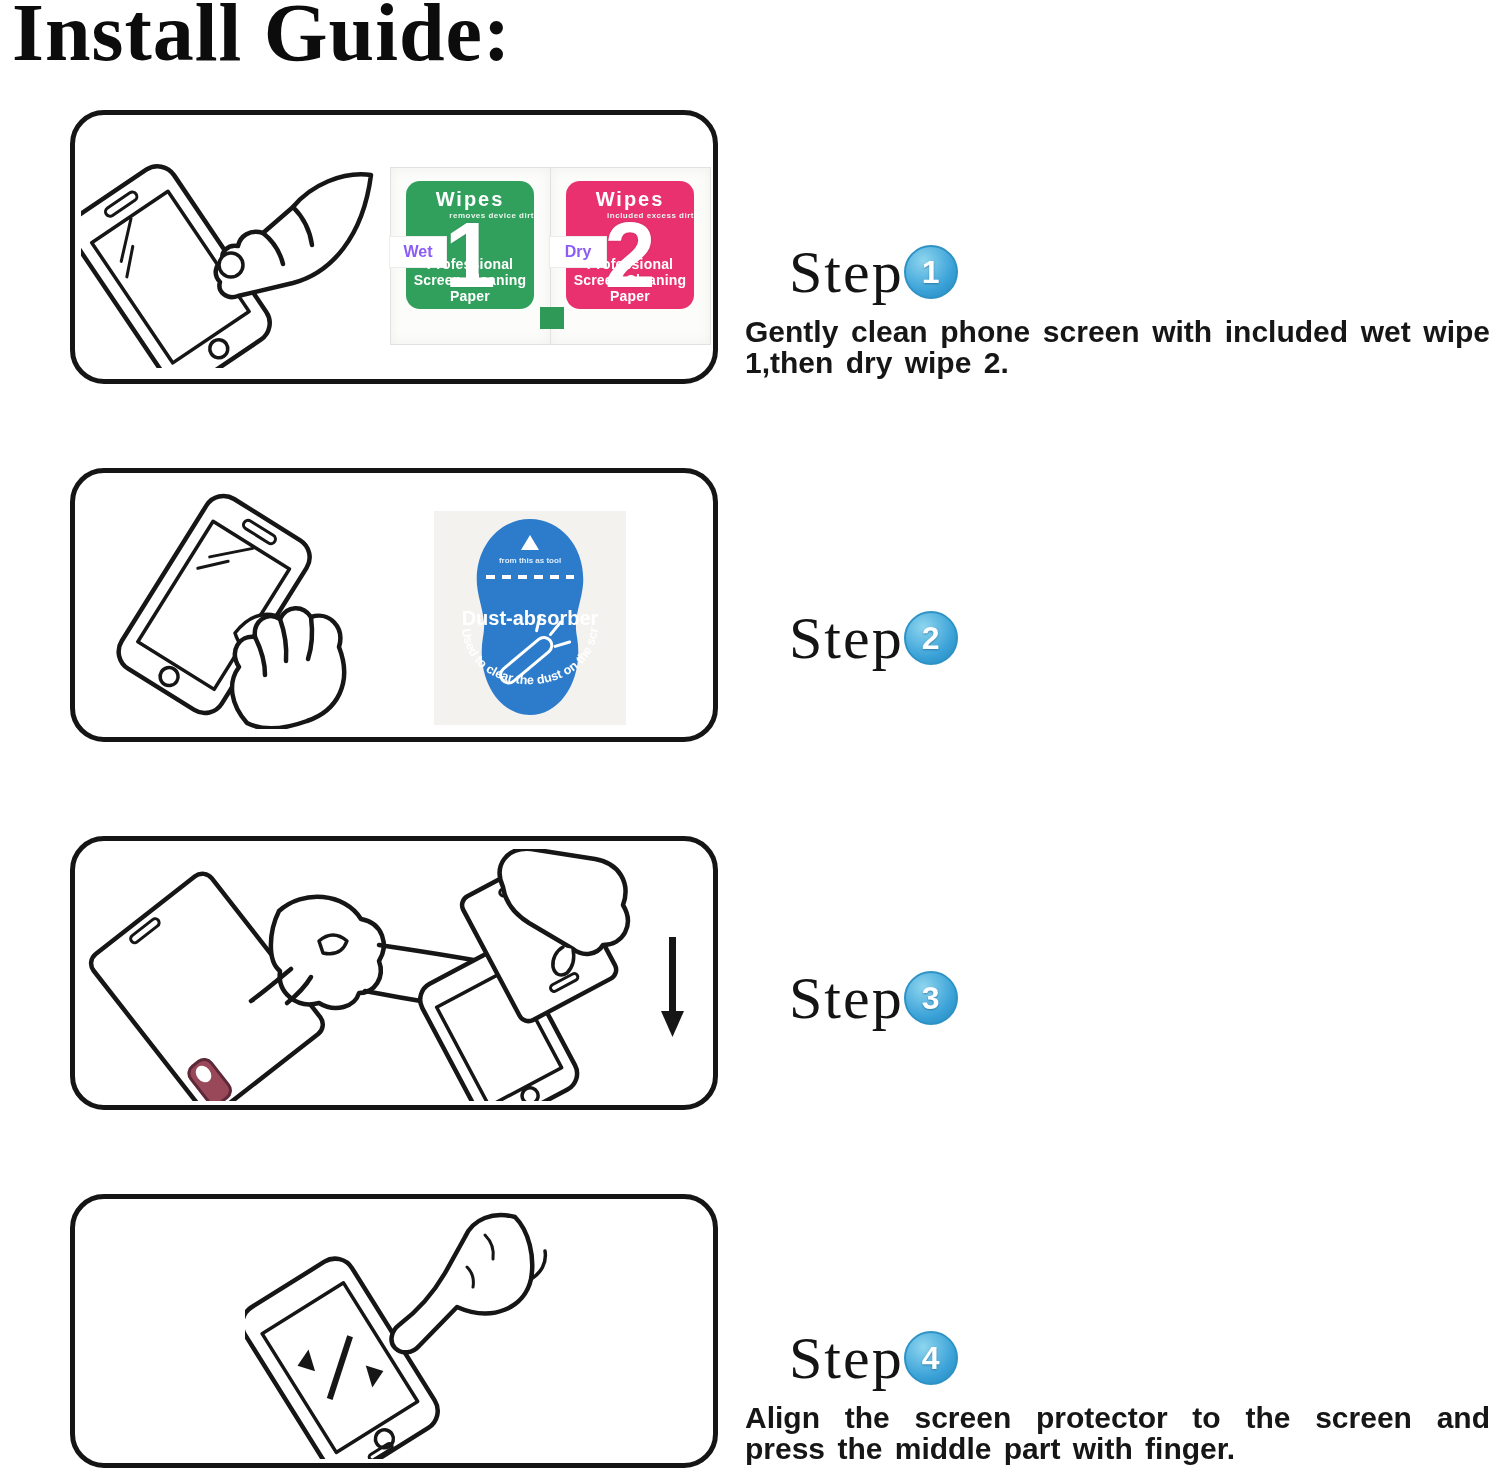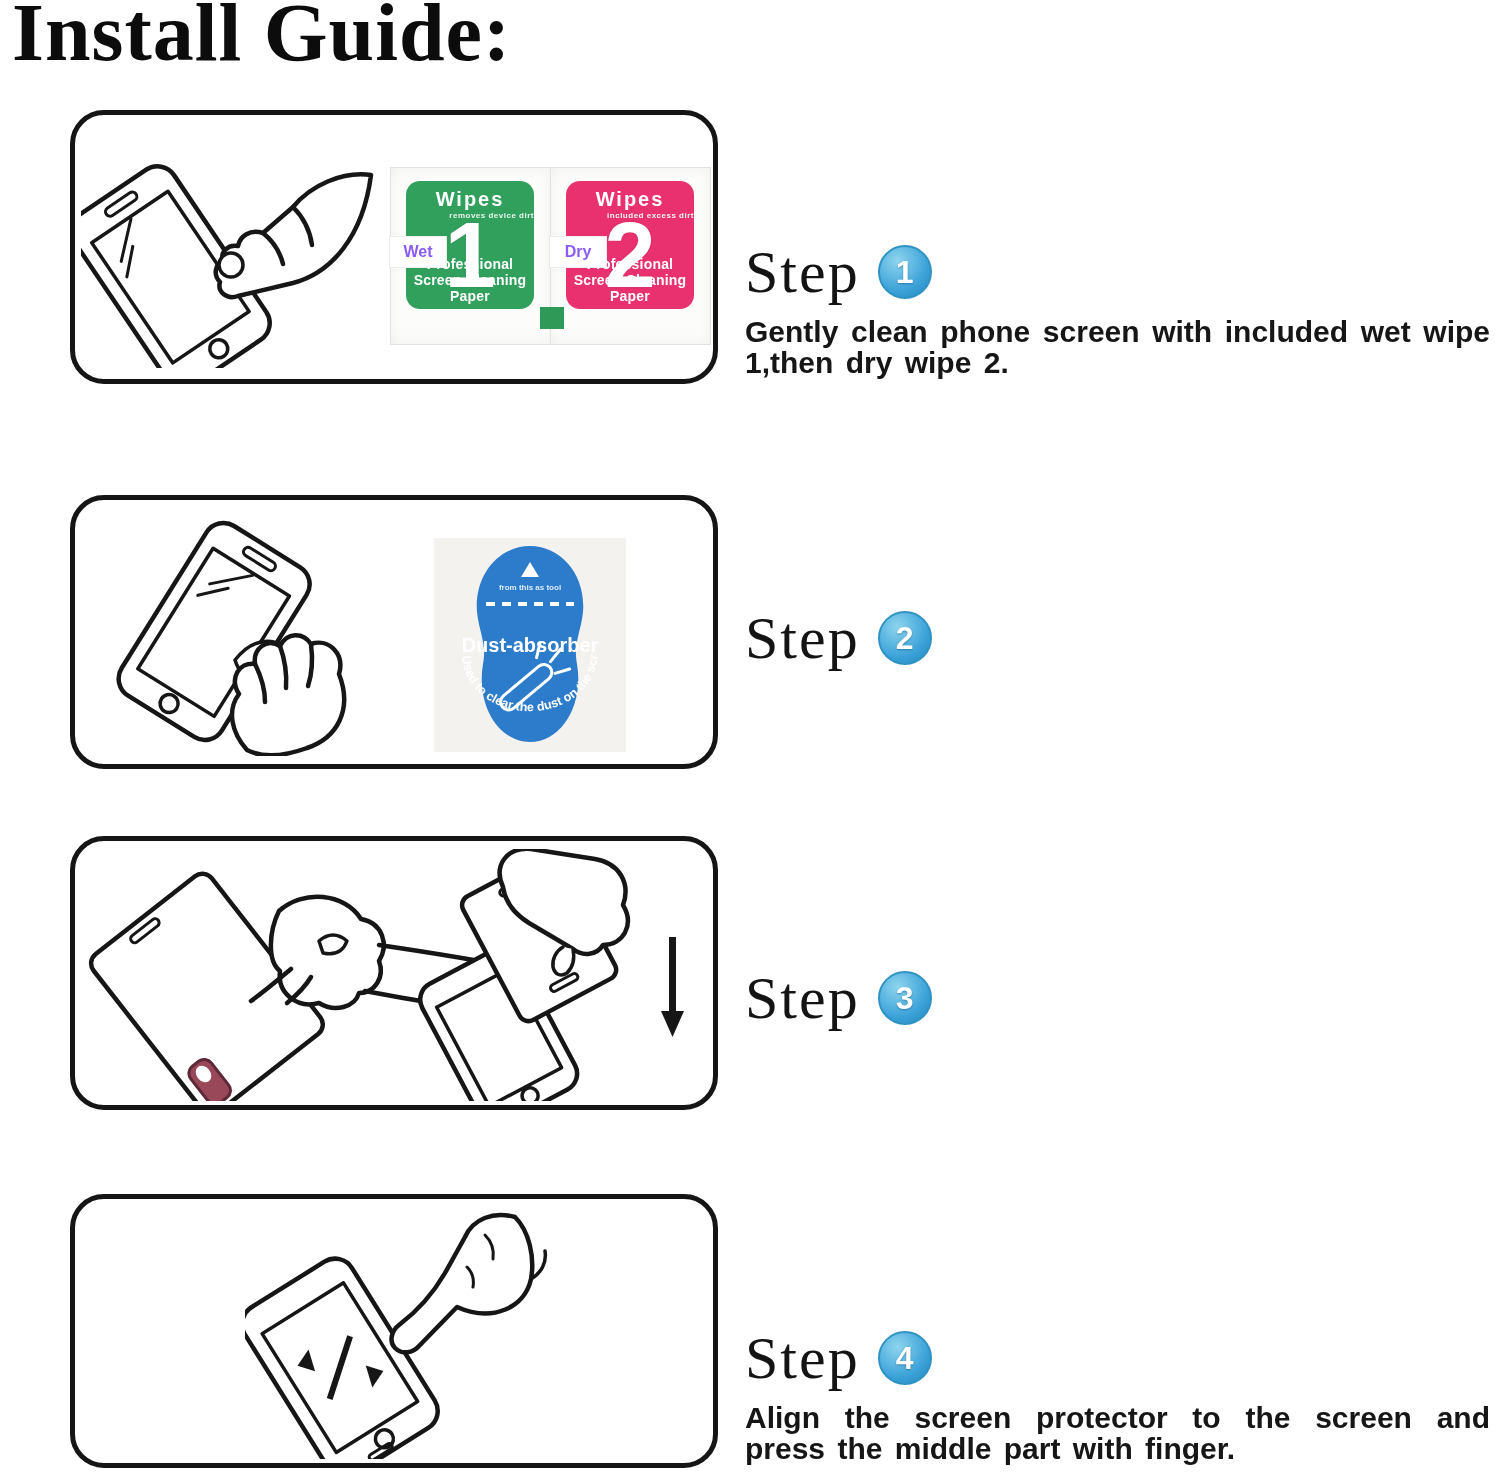--- a/index.html
+++ b/index.html
@@ -10,25 +10,25 @@
   .page-title{
     position:absolute;left:12px;top:-14px;margin:0;
     font-family:"Liberation Serif",serif;font-weight:bold;
     font-size:82px;letter-spacing:1px;color:#0c0c0c;white-space:nowrap;
   }
   .panel{
     position:absolute;left:70px;width:648px;height:274px;
     border:5px solid #151515;border-radius:34px;background:#fff;box-sizing:border-box;
   }
   .panel svg{display:block;position:absolute;}
-  .p1{top:110px}.p2{top:495px}.p3{top:836px}.p4{top:1194px}
+  .p1{top:110px}.p2{top:468px}.p3{top:836px}.p4{top:1194px}
 
   .step{position:absolute;left:745px;width:748px;}
   .s1{top:240px}.s2{top:606px}.s3{top:966px}.s4{top:1326px}
-  .step-head{display:flex;align-items:center;gap:18px;height:64px;}
+  .step-head{display:flex;align-items:center;height:64px;margin-left:44px;}
   .step-word{
     font-family:"Liberation Serif",serif;font-weight:400;font-size:60px;
     color:#141414;letter-spacing:2px;line-height:1;
   }
   .step-circle{
     width:50px;height:50px;border-radius:50%;
     background:radial-gradient(circle at 35% 28%, #8ed5ee, #3ba2d8 62%, #2286b8 100%);
     border:2px solid #2e93c4;
     color:#fff;font-weight:bold;font-size:32px;
     display:flex;align-items:center;justify-content:center;

